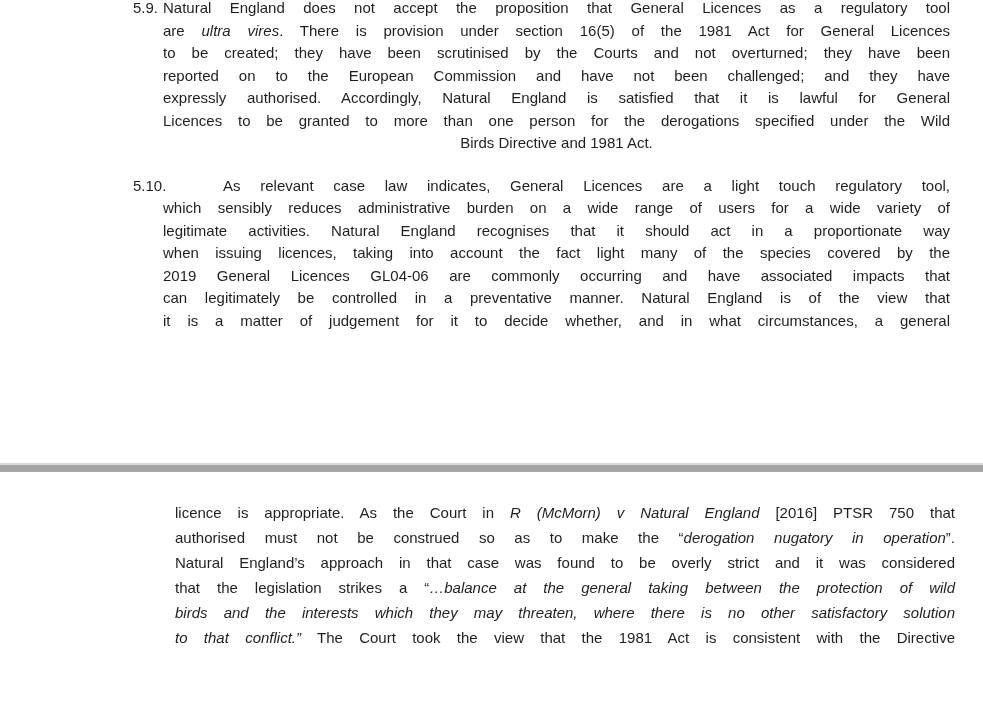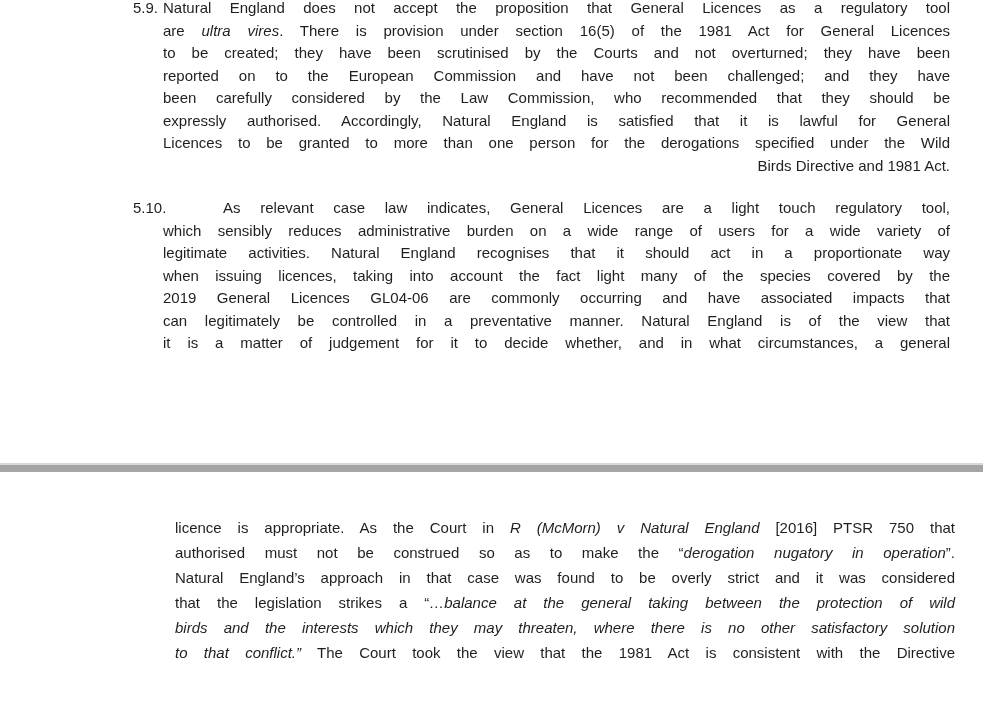--- a/index.html
+++ b/index.html
@@ -10,50 +10,49 @@
     position: relative;
     overflow: hidden;
     font-family: "Liberation Sans", "DejaVu Sans", sans-serif;
     font-size: 15px;
     color: #1f1f1f;
   }
   .doc-view { position: absolute; inset: 0; }
   .page { position: absolute; left: 0; width: 983px; }
   #page1 { top: -3px; }
   #page1 .para { line-height: 22.5px; }
-  #page2 { top: 515px; }
+  #page2 { top: 500px; }
   #page2 .para { line-height: 25px; margin-left: 175px; width: 780px; }
   .para {
     position: relative;
     margin-left: 163px;
     width: 787px;
   }
   .para + .para { margin-top: 20px; }
   .para-num { position: absolute; left: -30px; top: 0; }
-  .line { text-align: right; }
+  .line { text-align: center; }
   .line.justify { text-align: justify; text-align-last: justify; }
   .line.indent { text-indent: 60px; }
   .it { font-style: italic; }
   .divider { position: absolute; top: 463px; left: 0; width: 983px; }
   .divider-highlight { height: 2px; }
   .divider-bar { height: 7px; }
 </style>
 </head>
 <body style="background: rgb(255, 255, 255); color: rgb(31, 31, 31);">
 
 <div class="doc-view">
 
   <div id="page1" class="page">
       <div class="para">
         <span class="para-num">5.9.</span>
         <div class="line justify"><span>Natural England does not accept the proposition that General Licences as a regulatory tool</span></div>
         <div class="line justify"><span>are </span><span class="it">ultra vires</span><span>. There is provision under section 16(5) of the 1981 Act for General Licences</span></div>
         <div class="line justify"><span>to be created; they have been scrutinised by the Courts and not overturned; they have been</span></div>
         <div class="line justify"><span>reported on to the European Commission and have not been challenged; and they have</span></div>
-        <div class="line justify"><span>been carefully considered by the Law Commission, who recommended that they should be</span></div>
         <div class="line justify"><span>expressly authorised. Accordingly, Natural England is satisfied that it is lawful for General</span></div>
         <div class="line justify"><span>Licences to be granted to more than one person for the derogations specified under the Wild</span></div>
         <div class="line"><span>Birds Directive and 1981 Act.</span></div>
       </div>
       <div class="para">
         <span class="para-num">5.10.</span>
         <div class="line justify indent"><span>As relevant case law indicates, General Licences are a light touch regulatory tool,</span></div>
         <div class="line justify"><span>which sensibly reduces administrative burden on a wide range of users for a wide variety of</span></div>
         <div class="line justify"><span>legitimate activities. Natural England recognises that it should act in a proportionate way</span></div>
         <div class="line justify"><span>when issuing licences, taking into account the fact light many of the species covered by the</span></div>

